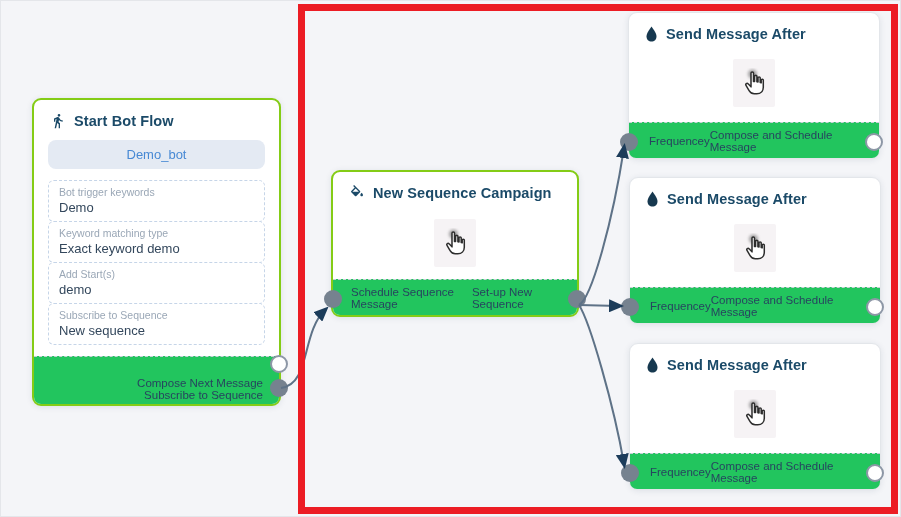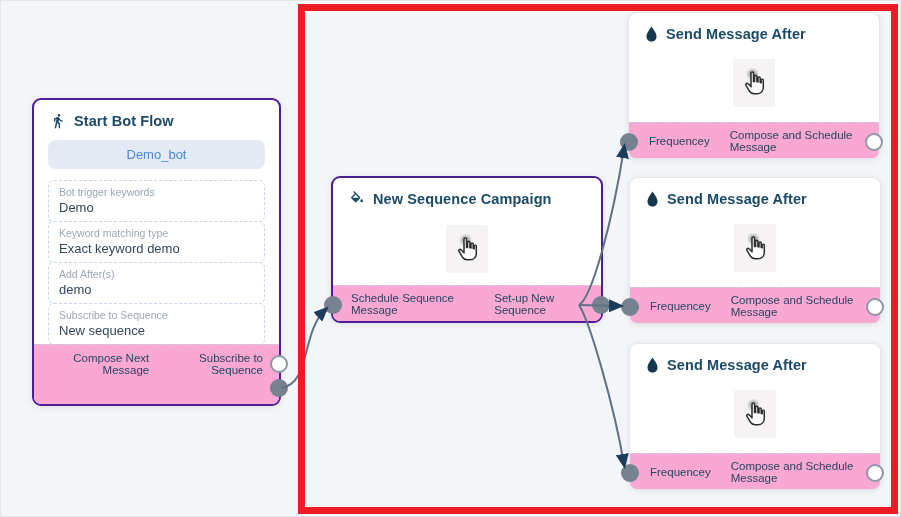--- a/index.html
+++ b/index.html
@@ -5,21 +5,21 @@
   * { margin:0; padding:0; box-sizing:border-box; }
   body { background:#fff; font-family:"Liberation Sans", sans-serif; }
   .canvas {
     position:relative; width:901px; height:517px;
     background:#f4f5f8; border:1px solid #e4e6ea; overflow:hidden;
   }
   .node {
     position:absolute; background:#fff; border-radius:9px;
     box-shadow:0 1px 6px rgba(25,45,75,.10); z-index:2;
   }
-  .node.blue  { border:2px solid #4c1d95; }
+  .node.blue  { border:2px solid #84cc16; }
   .node.plain { border:1px solid #e3e6ea; }
 
   .node-title {
     display:flex; align-items:flex-start; gap:8px;
     padding:13px 16px 7px 16px;
     color:#1b4a68; font-weight:700; font-size:14.5px; letter-spacing:.1px;
   }
   .node-title svg { flex:none; }
 
   
@@ -30,26 +30,25 @@
   }
   .field {
     margin:0 14px -1px 14px; padding:5px 10px 6px 10px;
     border:1px dashed #c6d5e8; border-radius:6px; background:#fff;
   }
   .field-label { font-size:10.5px; color:#9aa7b6; margin-bottom:2px; }
   .field-value { font-size:13px;  color:#33475c; }
 
   .node-footer {
     position:absolute; left:0; right:0; bottom:0;
-    background:#f9a8d4; border-top:1px dashed #c9cfd8;
+    background:#22c55e; border-top:1px dashed #c9cfd8;
     border-radius:0 0 7px 7px;
-    gap:20px;
-  }
-  .start-footer { height:60px; display:flex; flex-direction:row;
-    justify-content:space-evenly; padding:7px 16px; }
+  }
+  .start-footer { height:48px; display:flex; flex-direction:column;
+    justify-content:space-evenly; padding:20px 16px; }
   .start-footer .out-label { text-align:right; font-size:11.5px; color:#27455f; }
 
   .bar-footer {
     height:36px; display:flex; align-items:center;
     font-size:11.5px; color:#27455f;
   }
   .seq-footer  { justify-content:space-between; padding:0 14px 0 18px; }
   .send-footer { justify-content:space-between; padding:0 26px 0 20px; }
 
   
@@ -102,37 +101,37 @@
 
     <div class="field">
       <div class="field-label">Bot trigger keywords</div>
       <div class="field-value">Demo</div>
     </div>
     <div class="field">
       <div class="field-label">Keyword matching type</div>
       <div class="field-value">Exact keyword demo</div>
     </div>
     <div class="field">
-      <div class="field-label">Add After(s)</div>
+      <div class="field-label">Add Start(s)</div>
       <div class="field-value">demo</div>
     </div>
     <div class="field">
       <div class="field-label">Subscribe to Sequence</div>
       <div class="field-value">New sequence</div>
     </div>
 
     <div class="node-footer start-footer">
       <div class="out-label">Compose Next Message</div>
       <div class="out-label">Subscribe to Sequence</div>
     </div>
     <div class="port hollow" style="right:-9px; top:255px;"></div>
     <div class="port filled" style="right:-9px; top:279px;"></div>
   </div>
 
-  <div class="node blue" style="left:330px; top:175px; width:272px; height:147px;">
+  <div class="node blue" style="left:330px; top:169px; width:248px; height:147px;">
     <div class="node-title">
       <svg width="16" height="16" viewBox="0 0 24 24" fill="#1b4a68">
         <path d="M16.56 8.94L7.62 0 6.21 1.41l2.38 2.38-5.15 5.15c-.59.59-.59 1.54 0 2.12l5.5 5.5c.29.29.68.44 1.06.44s.77-.15 1.06-.44l5.5-5.5c.59-.58.59-1.53 0-2.12zM5.21 10L10 5.21 14.79 10H5.21zM19 11.5s-2 2.17-2 3.5c0 1.1.9 2 2 2s2-.9 2-2c0-1.33-2-3.5-2-3.5z"></path>
       </svg>
       <span>New Sequence Campaign</span>
     </div>
     <div class="cursor-box" style="top:47px;">
       <svg width="26" height="31" viewBox="0 0 26 31">
         <use href="#hand-cursor"></use>
       </svg>

